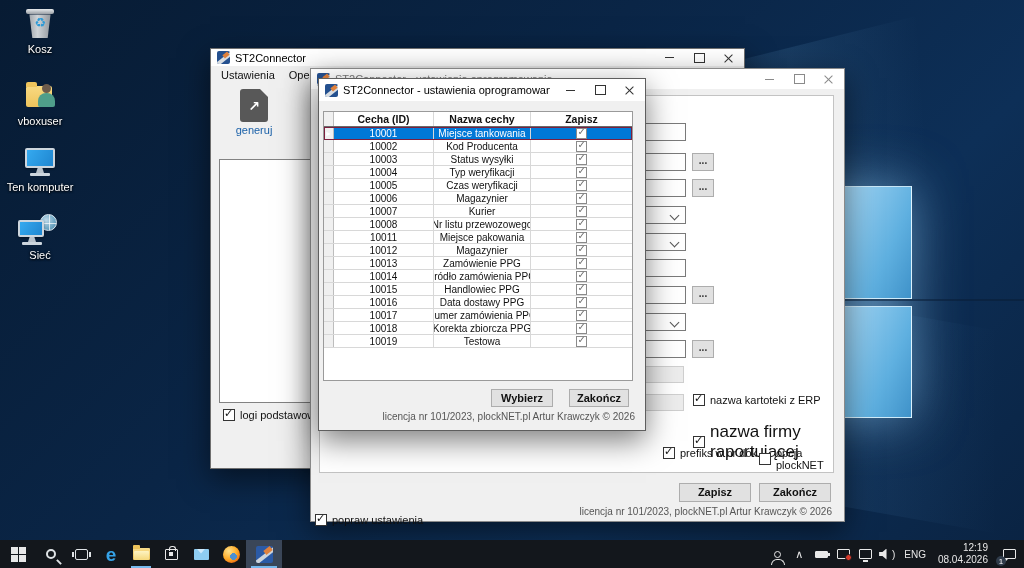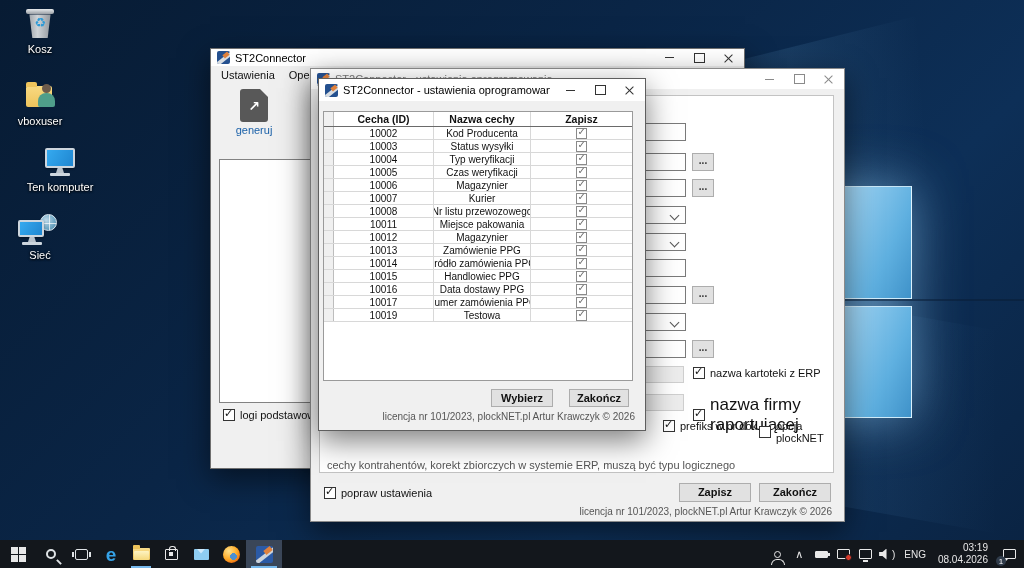--- a/index.html
+++ b/index.html
@@ -97,21 +97,21 @@
   #win-set .ttl { color:#7a7a7a; }
   .panel { position:absolute; left:8px; top:26px; width:515px; height:378px; background:#fff; border:1px solid #c3c3c3; }
   .tb { position:absolute; height:18px; width:180px; background:#fff; border:1px solid #7a7a7a; }
   .tb.gray { background:#ececec; border-color:#cfcfcf; height:17px; font-size:11px; color:#777;
              padding:1px 3px; }
   .combo { position:absolute; height:18px; width:180px; background:#fff; border:1px solid #7a7a7a; }
   .combo::after { content:""; position:absolute; right:7px; top:5px; width:6px; height:6px;
                   border-right:1px solid #555; border-bottom:1px solid #555; transform:rotate(45deg); }
   .browse { position:absolute; width:22px; height:18px; background:#e1e1e1; border:1px solid #adadad;
             font-size:10px; font-weight:bold; color:#333; text-align:center; line-height:14px; }
-  .setchk { position:absolute; }
+  .setchk { position:absolute;margin-top:27px; }
   .note { position:absolute; left:16px; top:390px; font-size:11px; color:#555; }
   .pushbtn { position:absolute; height:19px; background:#e1e1e1; border:1px solid #adadad; font-size:11px;
              font-weight:bold; color:#111; text-align:center; line-height:17px;
              font-family:"Liberation Sans",sans-serif; }
   .license { position:absolute; font-size:10px; color:#555; text-align:center; }
 
   
   #dlg { left:318px; top:78px; width:328px; height:353px; border-color:#5e5e5e; z-index:30; }
   #dlg .tbar { height:22px; }
   #dlg .ttl { color:#000; }
@@ -209,21 +209,21 @@
   <div class="lbl">Kosz</div>
 </div>
 <div class="dicon" style="left:4px;top:78px;">
   <div class="art">
     <div class="folder"></div>
       <div class="person-head"></div>
       <div class="person-body"></div>
   </div>
   <div class="lbl">vboxuser</div>
 </div>
-<div class="dicon" style="left:4px;top:144px;margin-left:20px;">
+<div class="dicon" style="left:4px;top:144px;">
   <div class="art">
     <div class="mon"></div>
       <div class="mon-stand"></div>
       <div class="mon-base"></div>
   </div>
   <div class="lbl">Ten komputer</div>
 </div>
 <div class="dicon" style="left:4px;top:212px;">
   <div class="art">
     <div class="globe"></div>
@@ -316,22 +316,21 @@
   </div>
   <div class="chkrow setchk" style="left:352px;top:351px;">
     <span class="chk on"></span>
     <span style="font-size:11px;">prefiks w nr dok.</span>
   </div>
   <div class="chkrow setchk" style="left:448px;top:351px;">
     <span class="chk"></span>
     <span style="font-size:11px;">opcja plockNET</span>
   </div>
 
-  <div class="note">cechy kontrahentów, korekt zbiorczych w systemie ERP, muszą być typu logicznego</div>
-  <div class="chkrow setchk" style="left:13px;top:418px;">
+  <div class="chkrow setchk" style="left:4px;top:418px;">
     <span class="chk on"></span>
     <span style="font-size:11px;">popraw ustawienia</span>
   </div>
   <div class="pushbtn" style="left:368px;top:414px;width:72px;">Zapisz</div>
   <div class="pushbtn" style="left:448px;top:414px;width:72px;">Zakończ</div>
   <div class="license" style="right:12px;top:437px;">licencja nr 101/2023, plockNET.pl Artur Krawczyk © 2026</div>
 </div>
 
 <div class="win" id="dlg">
   <div class="tbar">
@@ -348,20 +347,28 @@
     </span>
   </div>
   <div class="grid">
     <div class="grow head">
       <div class="gc sel"></div>
       <div class="gc c1">Cecha (ID)</div>
       <div class="gc c2">Nazwa cechy</div>
       <div class="gc c3">Zapisz</div>
     </div>
     <div id="tbody">
+        <div class="grow selected">
+          <div class="gc sel">►</div>
+          <div class="gc c1">10001</div>
+          <div class="gc c2">Miejsce tankowania</div>
+          <div class="gc c3">
+            <span class="gchk"></span>
+          </div>
+        </div>
         <div class="grow">
           <div class="gc sel"></div>
           <div class="gc c1">10002</div>
           <div class="gc c2">Kod Producenta</div>
           <div class="gc c3">
             <span class="gchk"></span>
           </div>
         </div>
         <div class="grow">
           <div class="gc sel"></div>
@@ -456,20 +463,28 @@
           <div class="gc c1">10016</div>
           <div class="gc c2">Data dostawy PPG</div>
           <div class="gc c3">
             <span class="gchk"></span>
           </div>
         </div>
         <div class="grow">
           <div class="gc sel"></div>
           <div class="gc c1">10017</div>
           <div class="gc c2">Numer zamówienia PPG</div>
+          <div class="gc c3">
+            <span class="gchk"></span>
+          </div>
+        </div>
+        <div class="grow">
+          <div class="gc sel"></div>
+          <div class="gc c1">10018</div>
+          <div class="gc c2">Korekta zbiorcza PPG</div>
           <div class="gc c3">
             <span class="gchk"></span>
           </div>
         </div>
         <div class="grow">
           <div class="gc sel"></div>
           <div class="gc c1">10019</div>
           <div class="gc c2">Testowa</div>
           <div class="gc c3">
             <span class="gchk"></span>
@@ -532,21 +547,21 @@
       </div>
     <div class="tk">
         <span class="net-ic"></span>
       </div>
     <div class="tk">
         <span class="spk-ic"></span>
         <span class="spk-wave">)</span>
       </div>
     <div class="lang">ENG</div>
     <div class="clock">
-      <div>03:19</div>
+      <div>12:19</div>
       <div>08.04.2026</div>
     </div>
     <div class="tk" style="width:30px;">
       <span class="notif-ic"></span>
       <span class="notif-badge">1</span>
     </div>
   </div>
 </div>
 
 </body></html>

